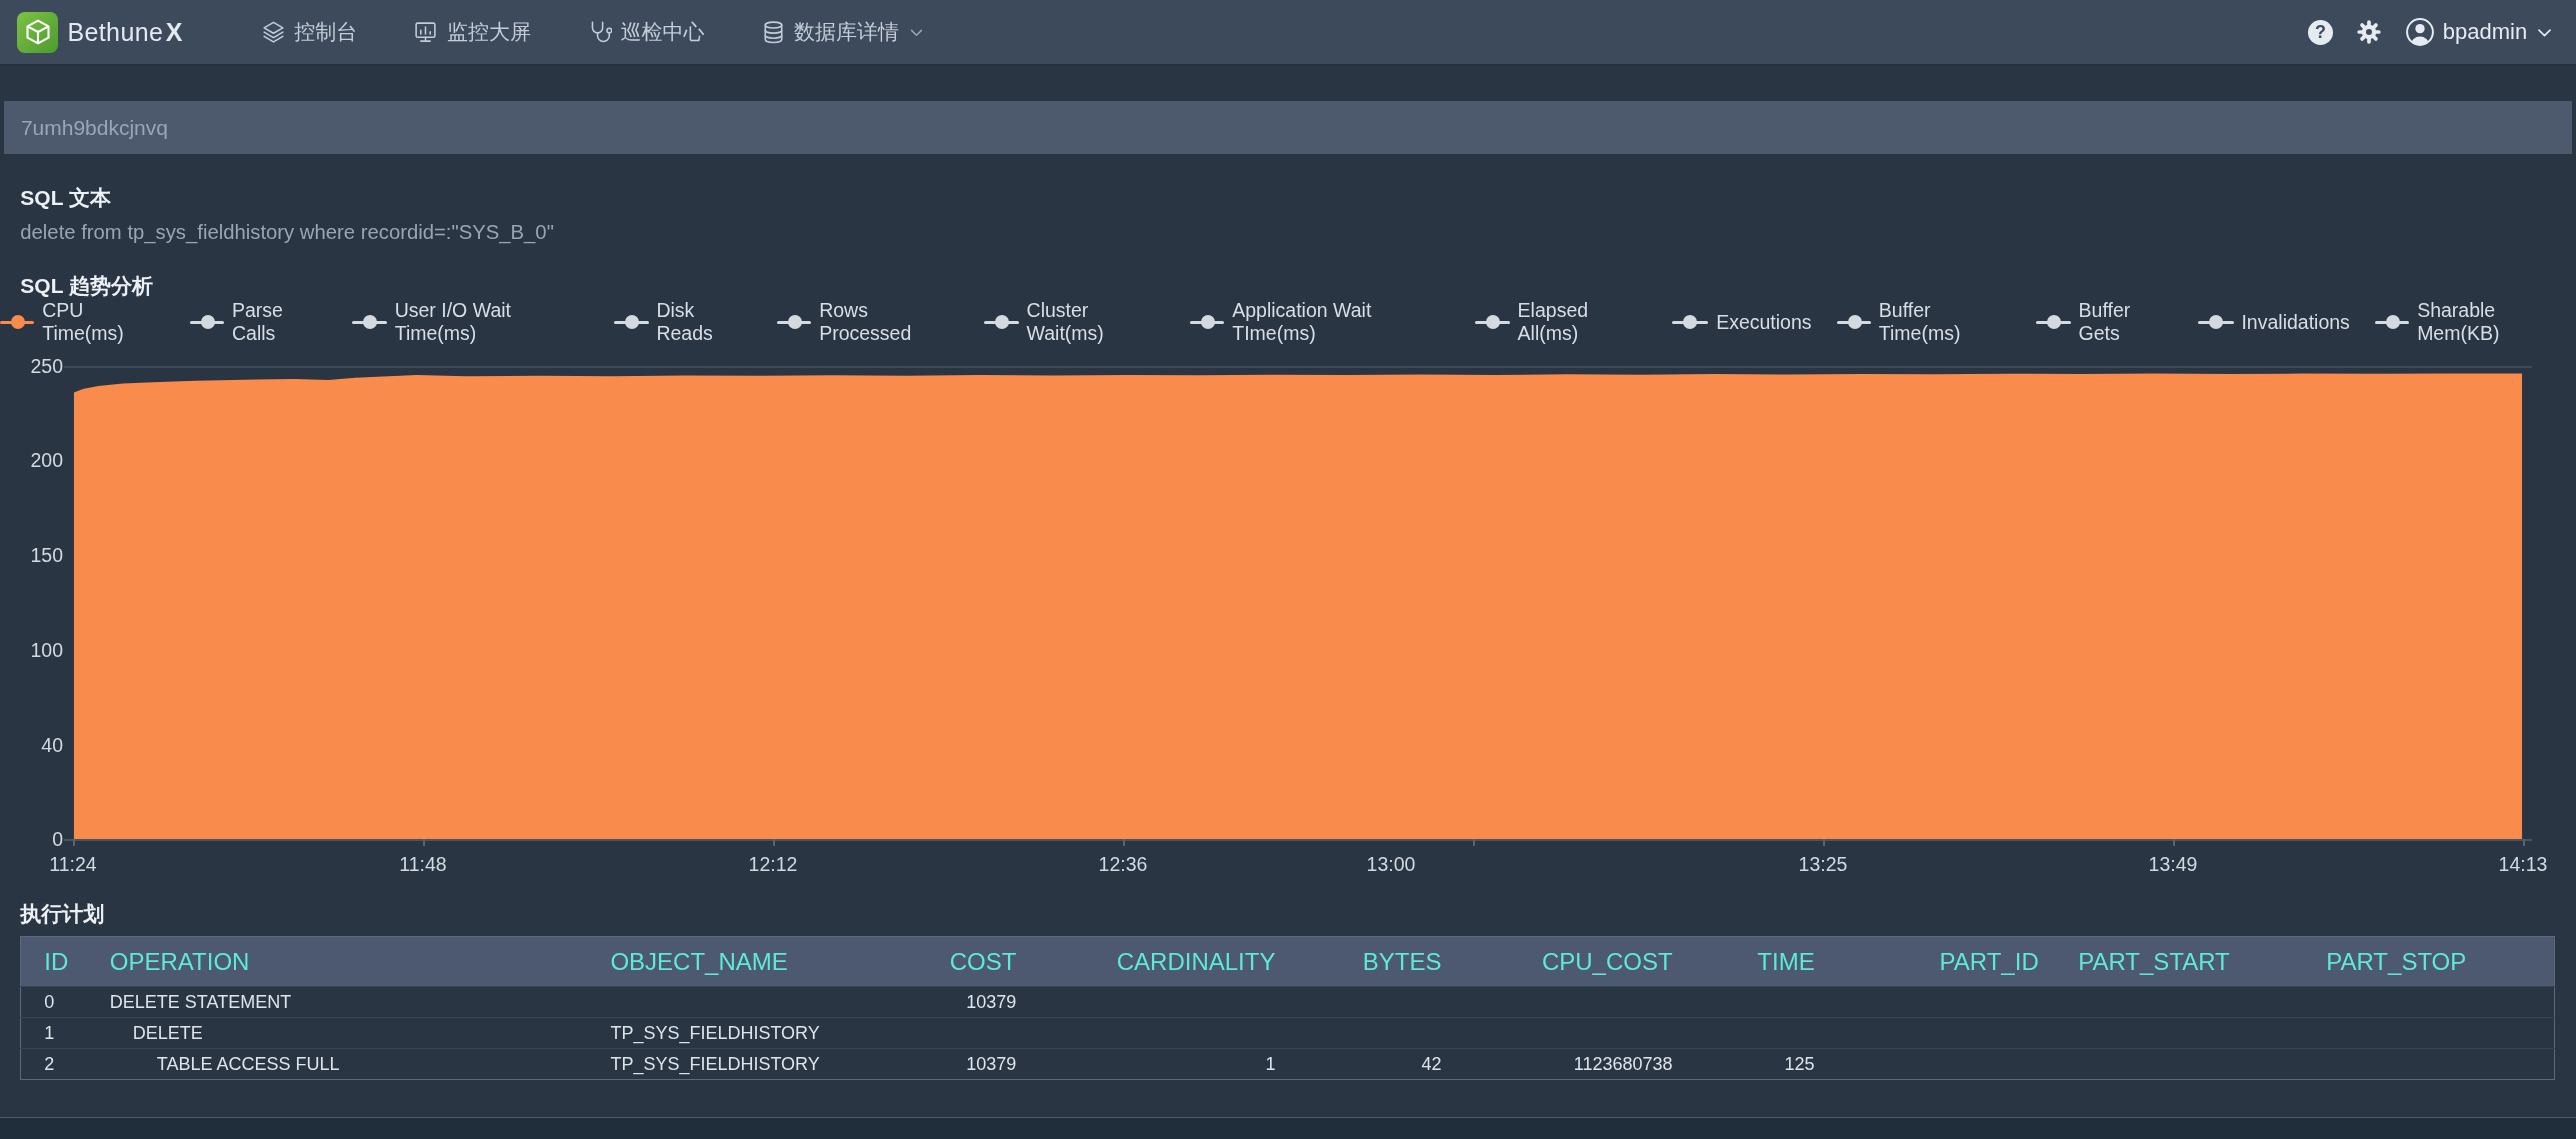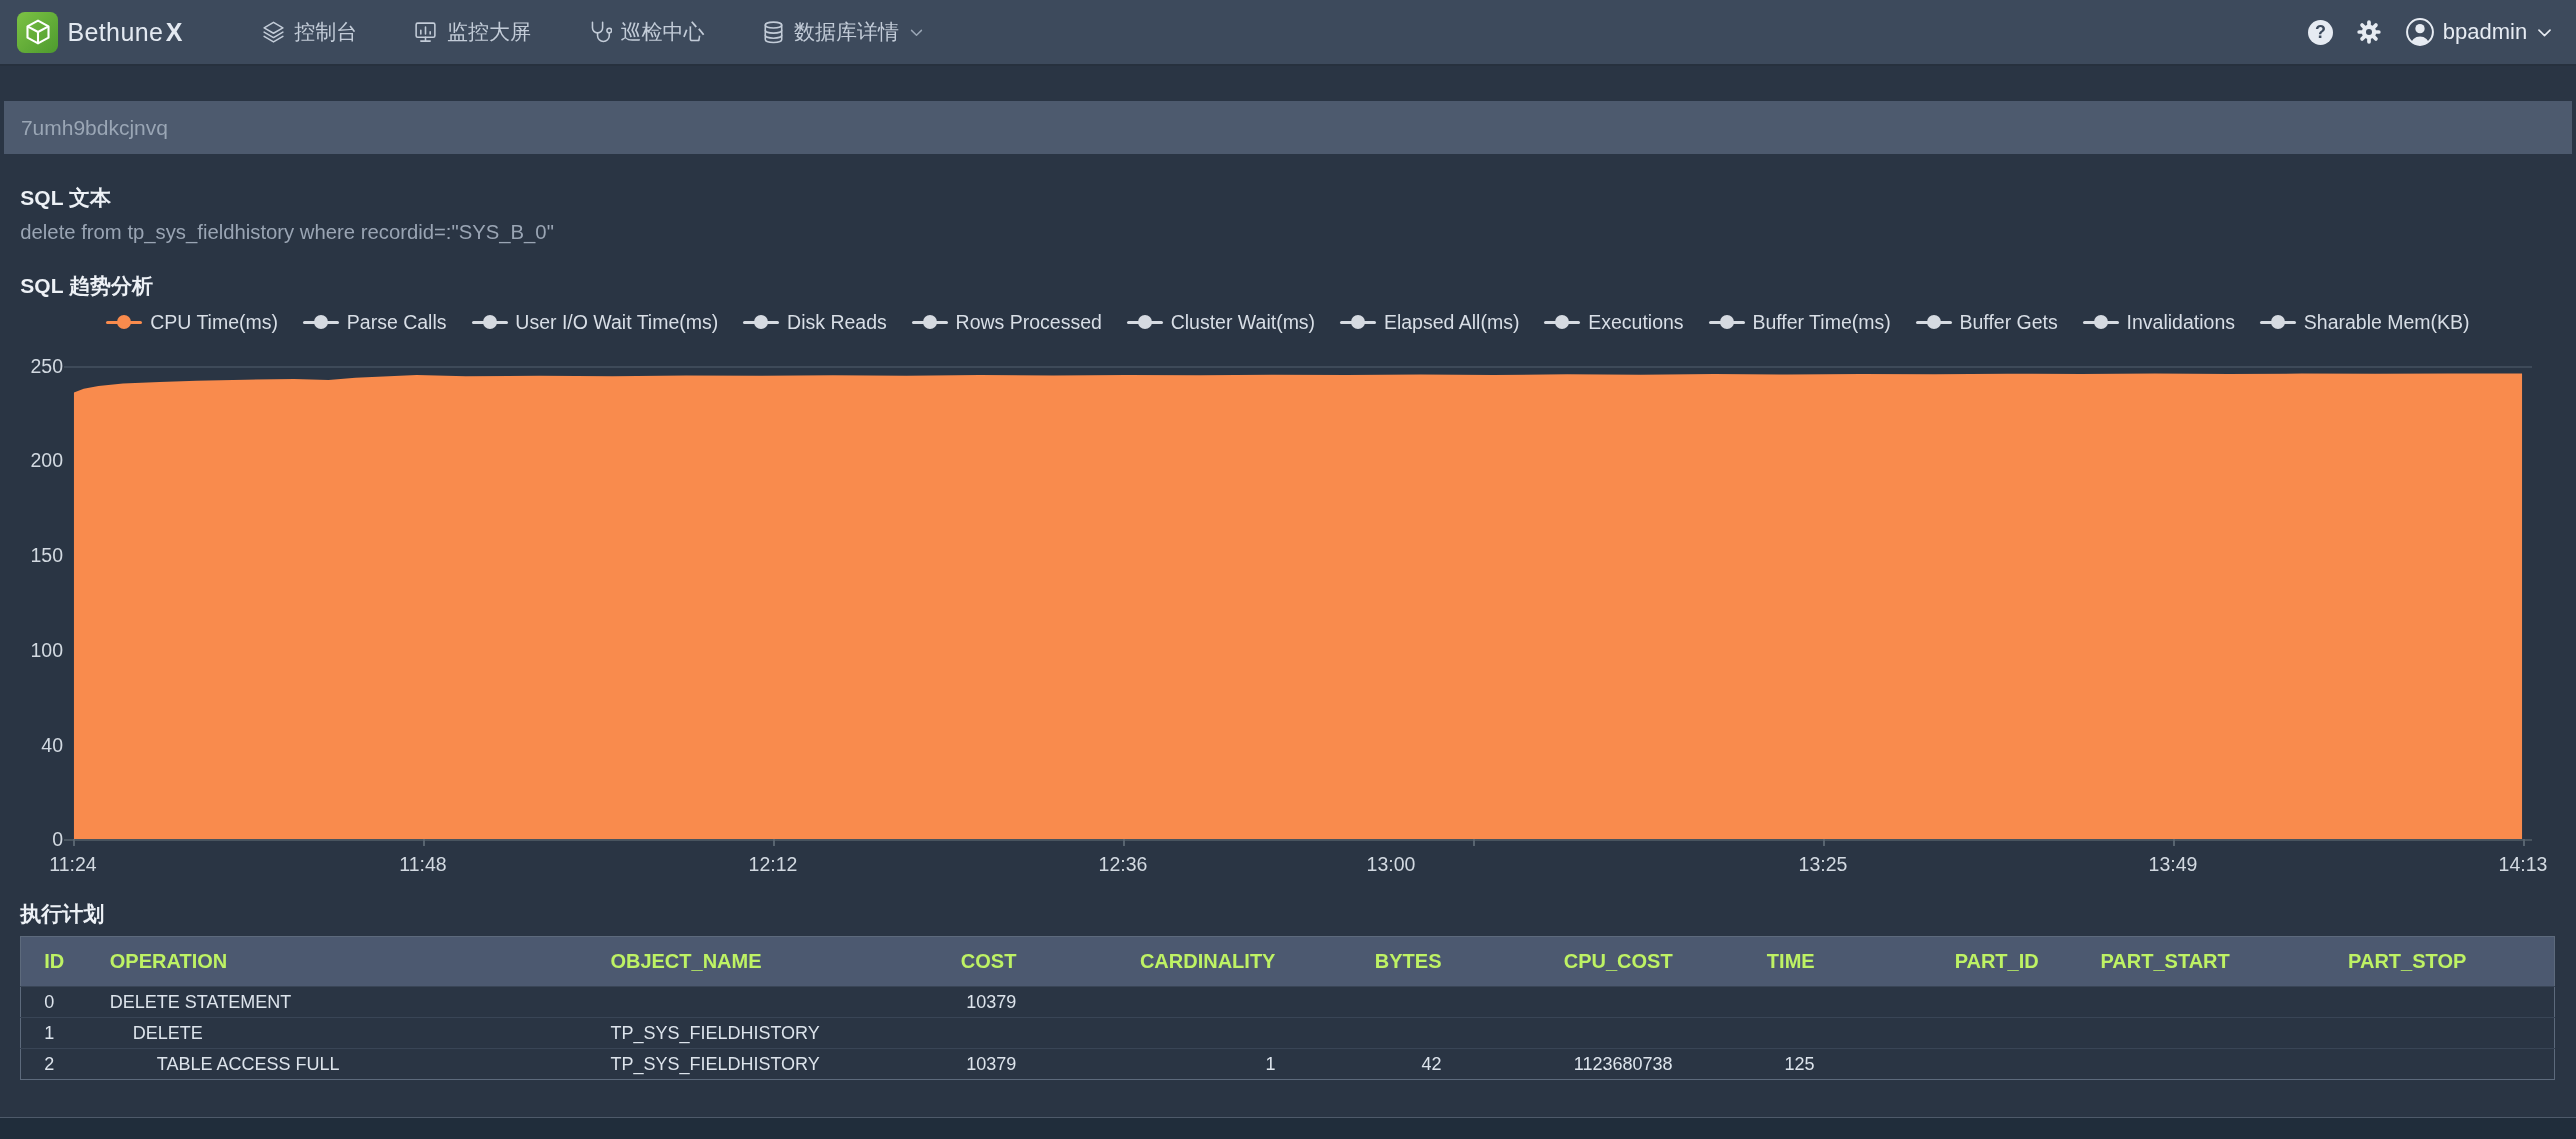--- a/index.html
+++ b/index.html
@@ -43,21 +43,21 @@
   .grid-line{position:absolute;left:64px;width:2468px;height:1.6px;background:#3e4a59;}
   .x-axis-line{position:absolute;left:64px;top:839px;width:2468px;height:1.6px;background:#48545f;}
   .ytick{position:absolute;width:63px;text-align:right;color:#d2d9e1;font-size:19.5px;line-height:20.3px;}
   .xtick-label{position:absolute;width:86px;text-align:center;color:#d2d9e1;font-size:19.5px;top:853px;}
   .xtick-mark{position:absolute;top:839px;width:1.6px;height:7px;background:#57636f;}
   .area-svg{position:absolute;left:73px;top:366px;}
   
   .plan-table{position:absolute;left:20.3px;top:936px;width:2535px;border-collapse:collapse;
     table-layout:fixed;border:1.6px solid #5d6a7c;}
   .plan-table thead tr{height:50px;background:#4c5970;}
-  .plan-table th{font-size:20px;font-weight:bold;color:#bef264;}
+  .plan-table th{font-size:24px;font-weight:normal;color:#5eead4;}
   .plan-table tbody tr{height:31px;border-top:0.8px solid #394556;}
   .plan-table td{font-size:18px;color:#dde4ec;}
   .plan-table th:nth-child(-n+3),.plan-table td:nth-child(-n+3){text-align:left;}
   .plan-table th:nth-child(n+4),.plan-table td:nth-child(n+4){text-align:right;padding-right:7.8px;}
   .plan-table th:nth-child(1),.plan-table td:nth-child(1){padding-left:23px;}
   .plan-table th:nth-child(2),.plan-table td:nth-child(2){padding-left:22px;}
   .plan-table th:nth-child(3),.plan-table td:nth-child(3){padding-left:23.4px;}
   .plan-table th:last-child,.plan-table td:last-child{padding-right:88px;text-align:right;}
   
   .page-footer{position:absolute;top:1117px;left:0;right:0;bottom:0;background:#202d3b;
@@ -196,20 +196,27 @@
         <span class="mdot" style="background: rgb(213, 218, 225);"></span>
       </span>
       <span class="legend-label">Rows Processed</span>
     </div>
     <div class="legend-item">
       <span class="legend-marker">
         <span class="mline" style="background: rgb(213, 218, 225);"></span>
         <span class="mdot" style="background: rgb(213, 218, 225);"></span>
       </span>
       <span class="legend-label">Cluster Wait(ms)</span>
+    </div>
+    <div class="legend-item">
+      <span class="legend-marker">
+        <span class="mline" style="background: rgb(213, 218, 225);"></span>
+        <span class="mdot" style="background: rgb(213, 218, 225);"></span>
+      </span>
+      <span class="legend-label">Application Wait TIme(ms)</span>
     </div>
     <div class="legend-item">
       <span class="legend-marker">
         <span class="mline" style="background: rgb(213, 218, 225);"></span>
         <span class="mdot" style="background: rgb(213, 218, 225);"></span>
       </span>
       <span class="legend-label">Elapsed All(ms)</span>
     </div>
     <div class="legend-item">
       <span class="legend-marker">

